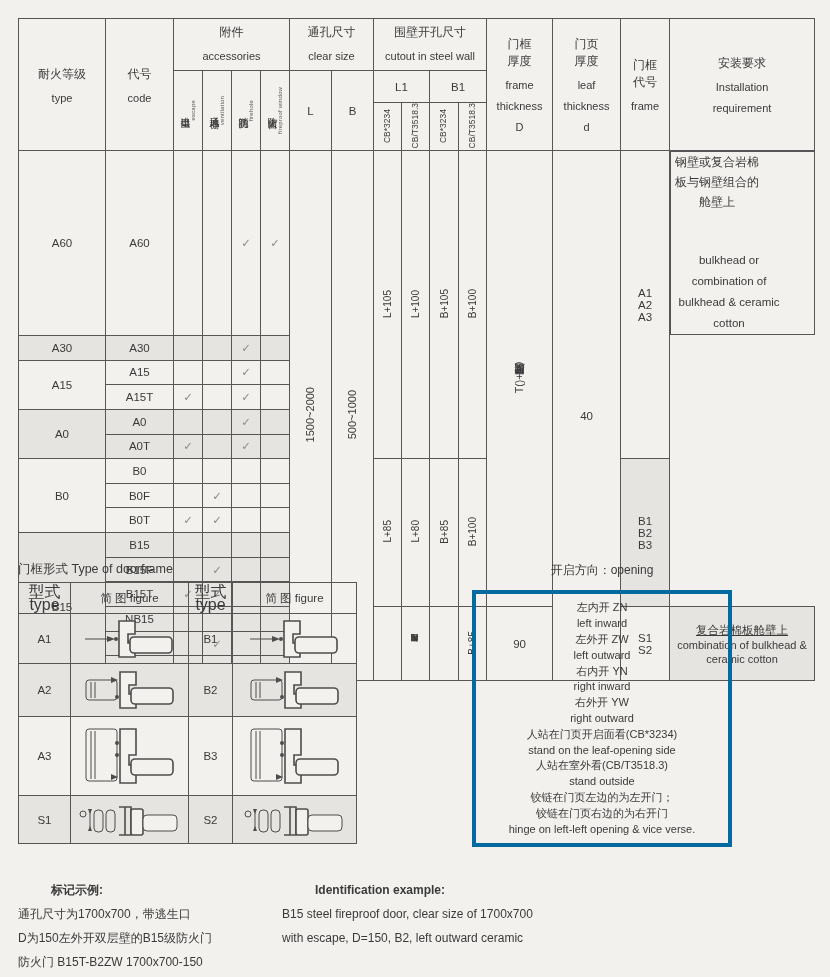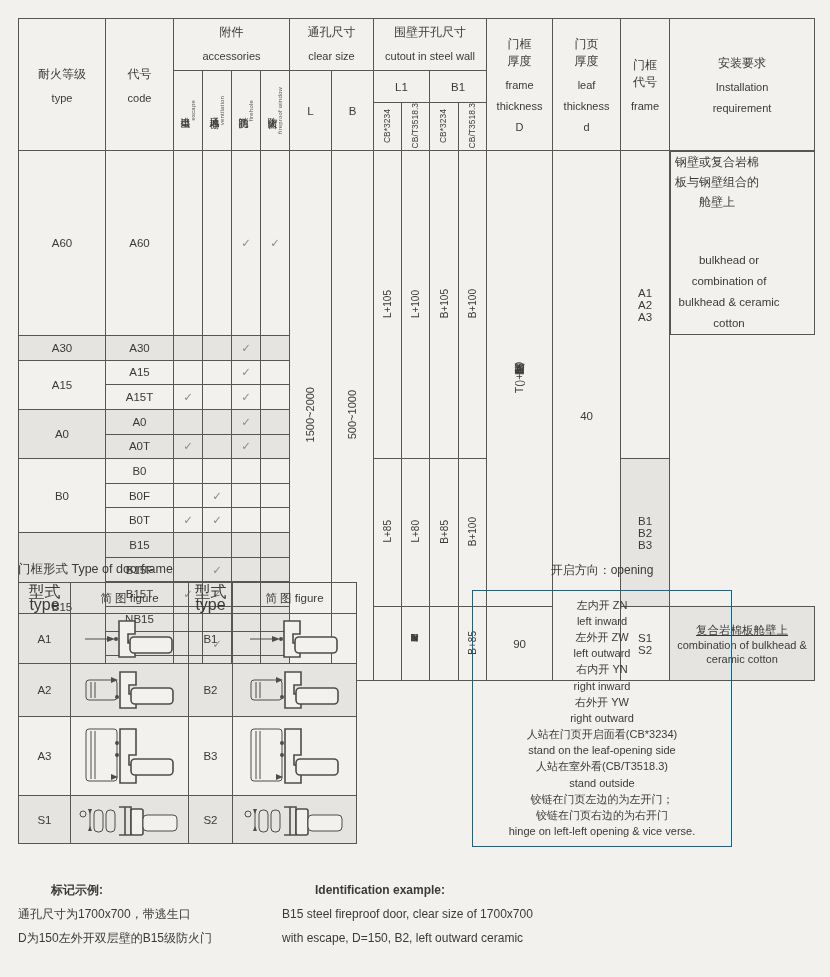--- a/index.html
+++ b/index.html
@@ -34,21 +34,21 @@
   .df-title { position:absolute; left:18px; top:561px; font-size:12.5px; }
   .df-wrap { position:absolute; left:18px; top:582px; }
   table.df { border-collapse:collapse; table-layout:fixed; width:338px; }
   table.df td { border:1px solid #565656; text-align:center; vertical-align:middle; font-size:11.5px; padding:0; }
   .df-h { height:31px; }
   .df-h .tt { line-height:13px; font-size:16px; }
   .fig svg { display:block; margin:0 auto; }
 
   
   .open-title { position:absolute; left:472px; top:562px; width:260px; text-align:center; font-size:12px; }
-  .open-box { position:absolute; left:472px; top:590px; width:260px; height:257px; border:1px solid #0369a1; display:flex; flex-direction:column; justify-content:space-around; padding:6px 2px; }
+  .open-box { position:absolute; left:472px; top:590px; width:260px; height:257px; border:4px solid #0369a1; display:flex; flex-direction:column; justify-content:space-around; padding:6px 2px; }
   .open-box div { text-align:center; font-size:11px; line-height:13px; white-space:nowrap; }
 
   
   .ex-cn { position:absolute; left:18px; top:878px; width:250px; }
   .ex-en { position:absolute; left:282px; top:878px; width:545px; }
   .ex-title { font-size:12px; font-weight:bold; line-height:24px;margin-left:33px; }
   .ex-line { font-size:12px; line-height:24px; white-space:nowrap; }
 
   svg .ln { stroke:#4d4d4d; stroke-width:1.6; fill:none; }
   svg .lnthin { stroke:#4d4d4d; stroke-width:1; fill:none; }
@@ -498,18 +498,19 @@
   <div>stand outside</div>
   <div>铰链在门页左边的为左开门；</div>
   <div>铰链在门页右边的为右开门</div>
   <div>hinge on left-left opening &amp; vice verse.</div>
 </div>
 
 <div class="ex-cn">
   <div class="ex-title">标记示例:</div>
   <div class="ex-line">通孔尺寸为1700x700，带逃生口</div>
   <div class="ex-line">D为150左外开双层壁的B15级防火门</div>
+  <div class="ex-line">防火门 B15T-B2ZW 1700x700-150</div>
 </div>
 <div class="ex-en">
   <div class="ex-title">Identification example:</div>
   <div class="ex-line">B15 steel fireproof door, clear size of 1700x700</div>
   <div class="ex-line">with escape, D=150, B2, left outward ceramic</div>
 </div>
 
 </body></html>

